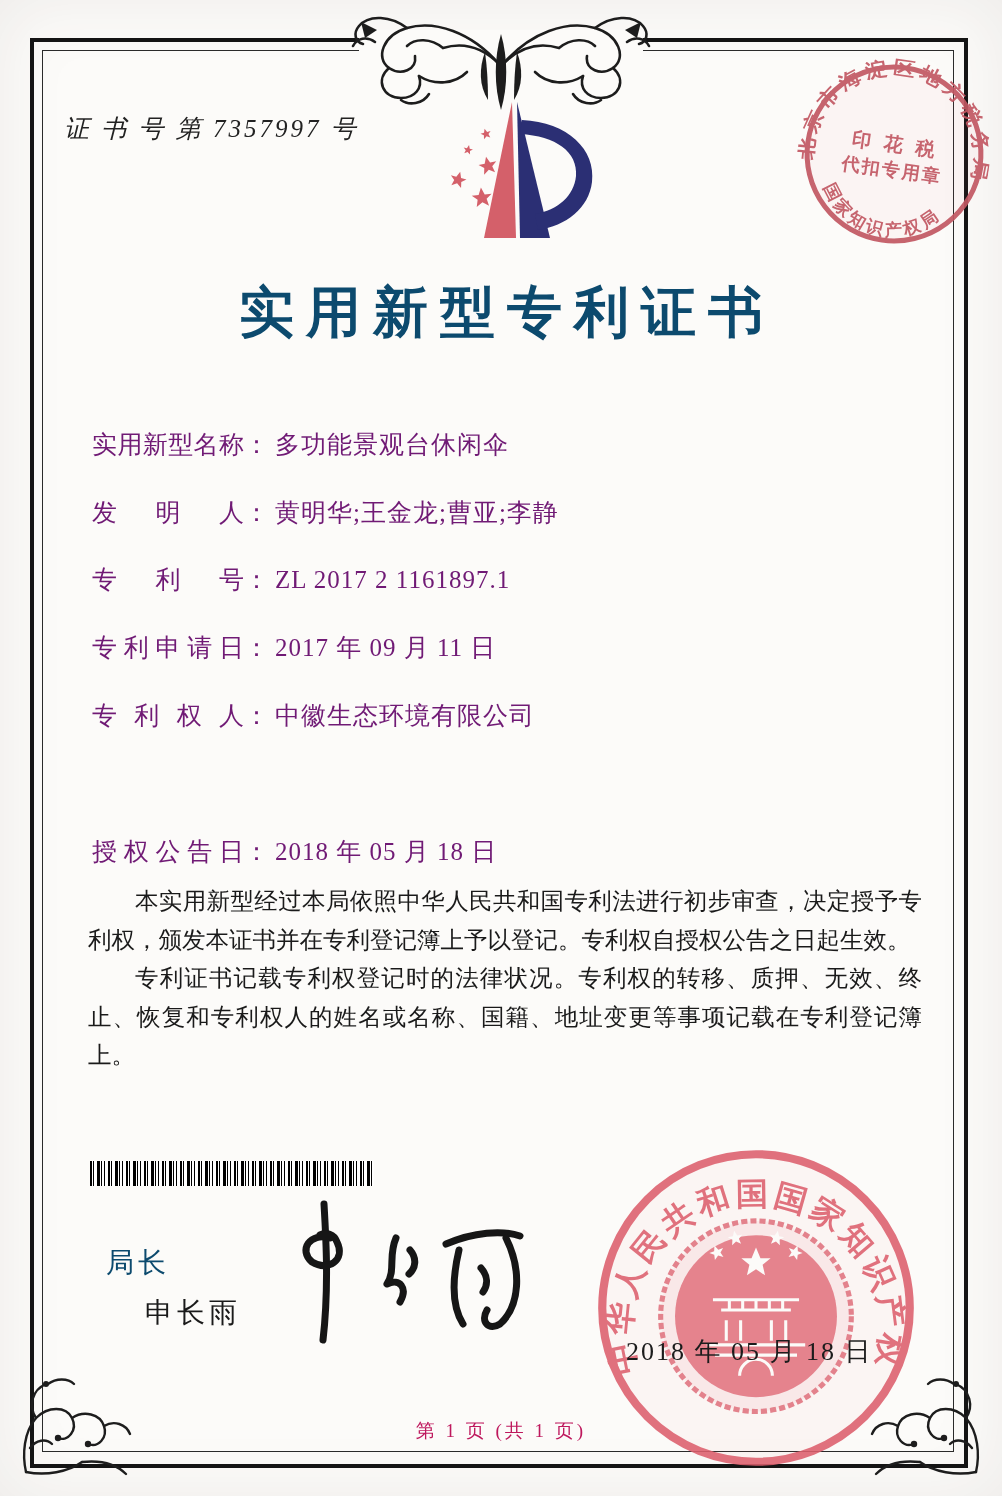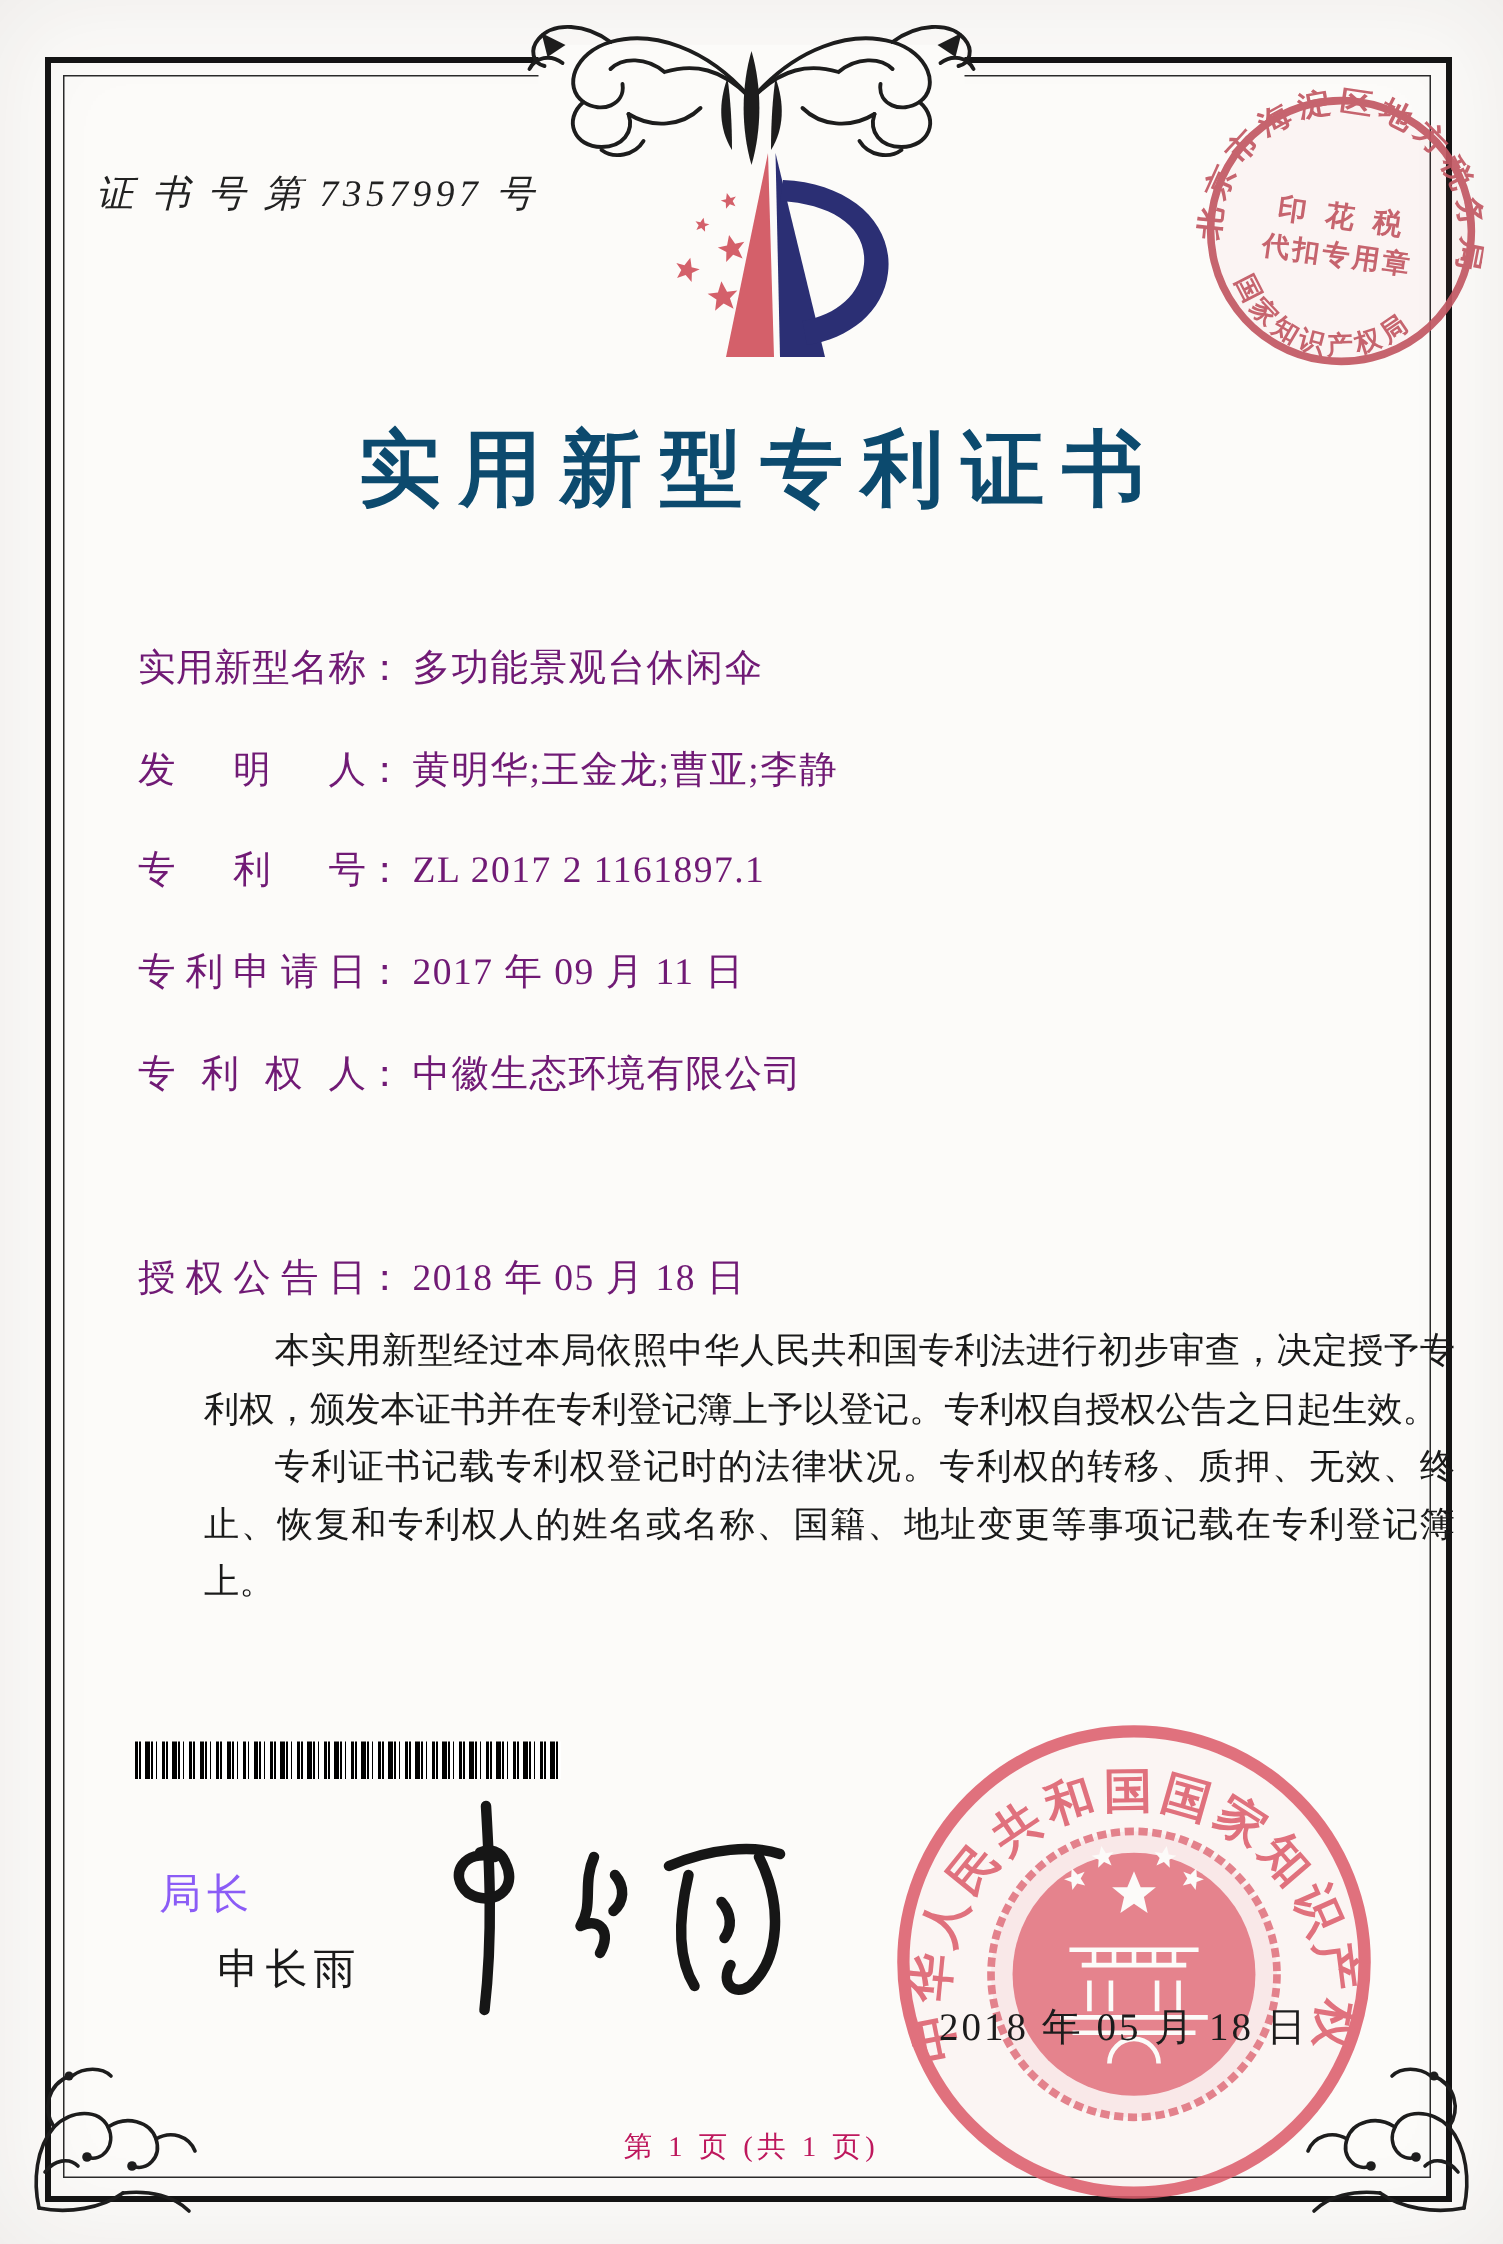--- a/index.html
+++ b/index.html
@@ -26,30 +26,30 @@
     font-size:55px;font-weight:bold;letter-spacing:12px;text-indent:12px;color:#0c4a6e;}
   
   .frow{position:absolute;left:92px;font-size:25px;white-space:nowrap;color:#701a75;}
   .flabel{display:inline-block;width:152px;text-align:justify;text-align-last:justify;vertical-align:bottom;}
   .fcolon{display:inline-block;margin-right:6px;}
   .fvalue{display:inline-block;letter-spacing:1px;}
   .grant-no{position:absolute;left:586px;font-size:25px;white-space:nowrap;color:#151515;}
   .grant-no .glabel{letter-spacing:3px;}
   
   .body-text{position:absolute;left:88px;top:882px;width:834px;
-    font-size:23.5px;line-height:38.5px;text-align:justify;color:#1a1a1a;margin-left:48px;}
+    font-size:23.5px;line-height:38.5px;text-align:justify;color:#1a1a1a;}
   .body-text p{margin:0;text-indent:2em;}
   
   .barcode{position:absolute;left:90px;top:1161px;width:284px;height:25px;
     background:repeating-linear-gradient(90deg,
       #000 0 2px,#fff 2px 3px,#000 3px 4px,#fff 4px 7px,
       #000 7px 10px,#fff 10px 11px,#000 11px 12px,#fff 12px 14px,
       #000 14px 15px,#fff 15px 18px);}
   .signer-title{position:absolute;left:106px;top:1244px;font-size:28px;letter-spacing:4px;
-    font-family:"Liberation Sans","DejaVu Sans",sans-serif;color:#8b5cf6;}
+    font-family:"Liberation Sans","DejaVu Sans",sans-serif;color:#0c4a6e;}
   .signer-name{position:absolute;left:106px;top:1294px;font-size:28px;letter-spacing:4px;
     font-family:"Liberation Sans","DejaVu Sans",sans-serif;color:#1a1a1a;margin-left:39px;}
   .signature{position:absolute;left:238px;top:1188px;width:300px;height:168px;}
   .seal{position:absolute;left:592px;top:1144px;width:328px;height:328px;opacity:.88;}
   .issue-date{position:absolute;left:626px;top:1334px;font-size:26px;letter-spacing:2px;color:#1c1c1c;z-index:5;}
   .page-footer{position:absolute;left:0;top:1418px;width:100%;text-align:center;
     font-size:19px;letter-spacing:3px;color:#be185d;}
   
   .tax-stamp{position:absolute;left:798px;top:58px;width:192px;height:192px;
     transform:rotate(8deg);opacity:.92;}

